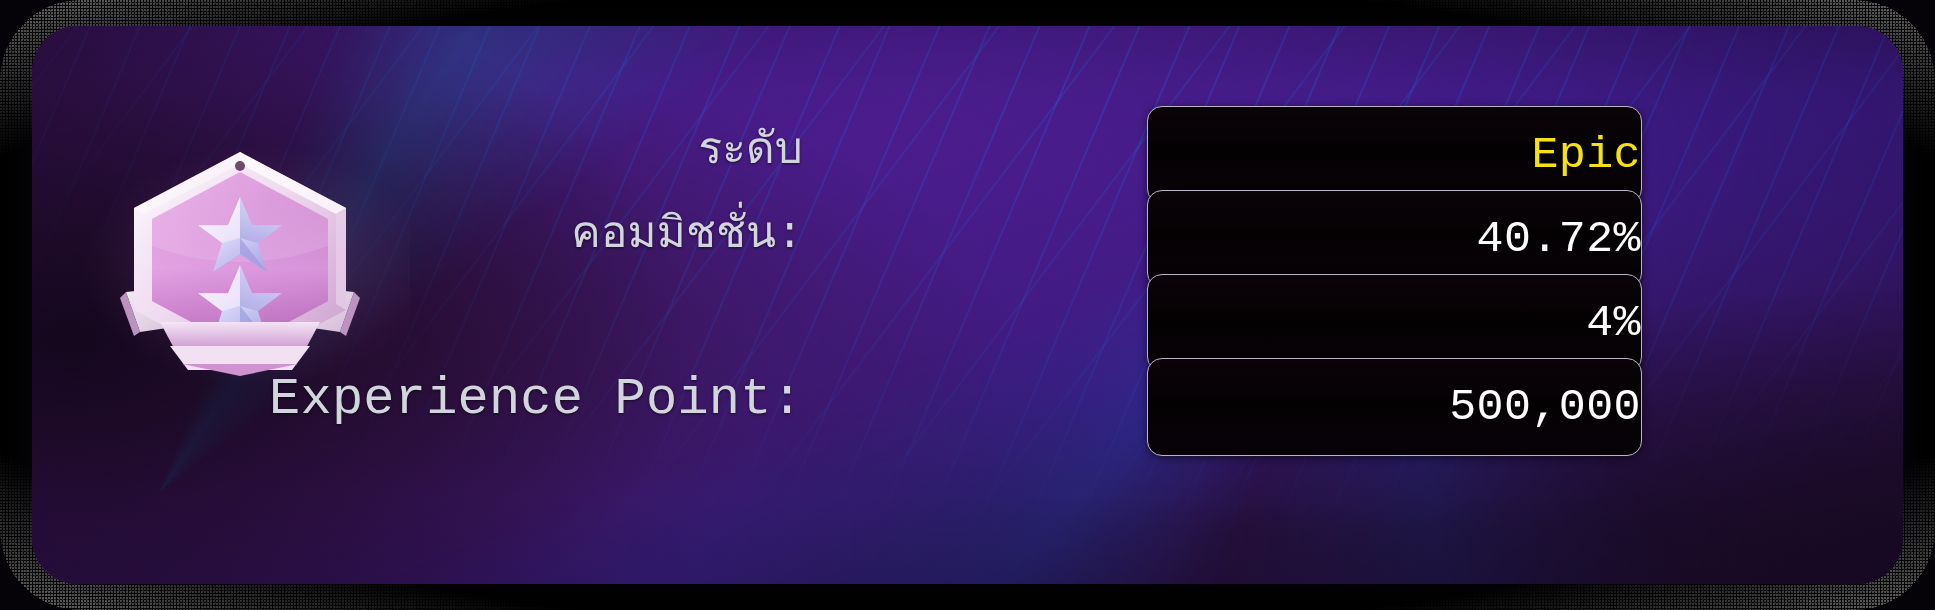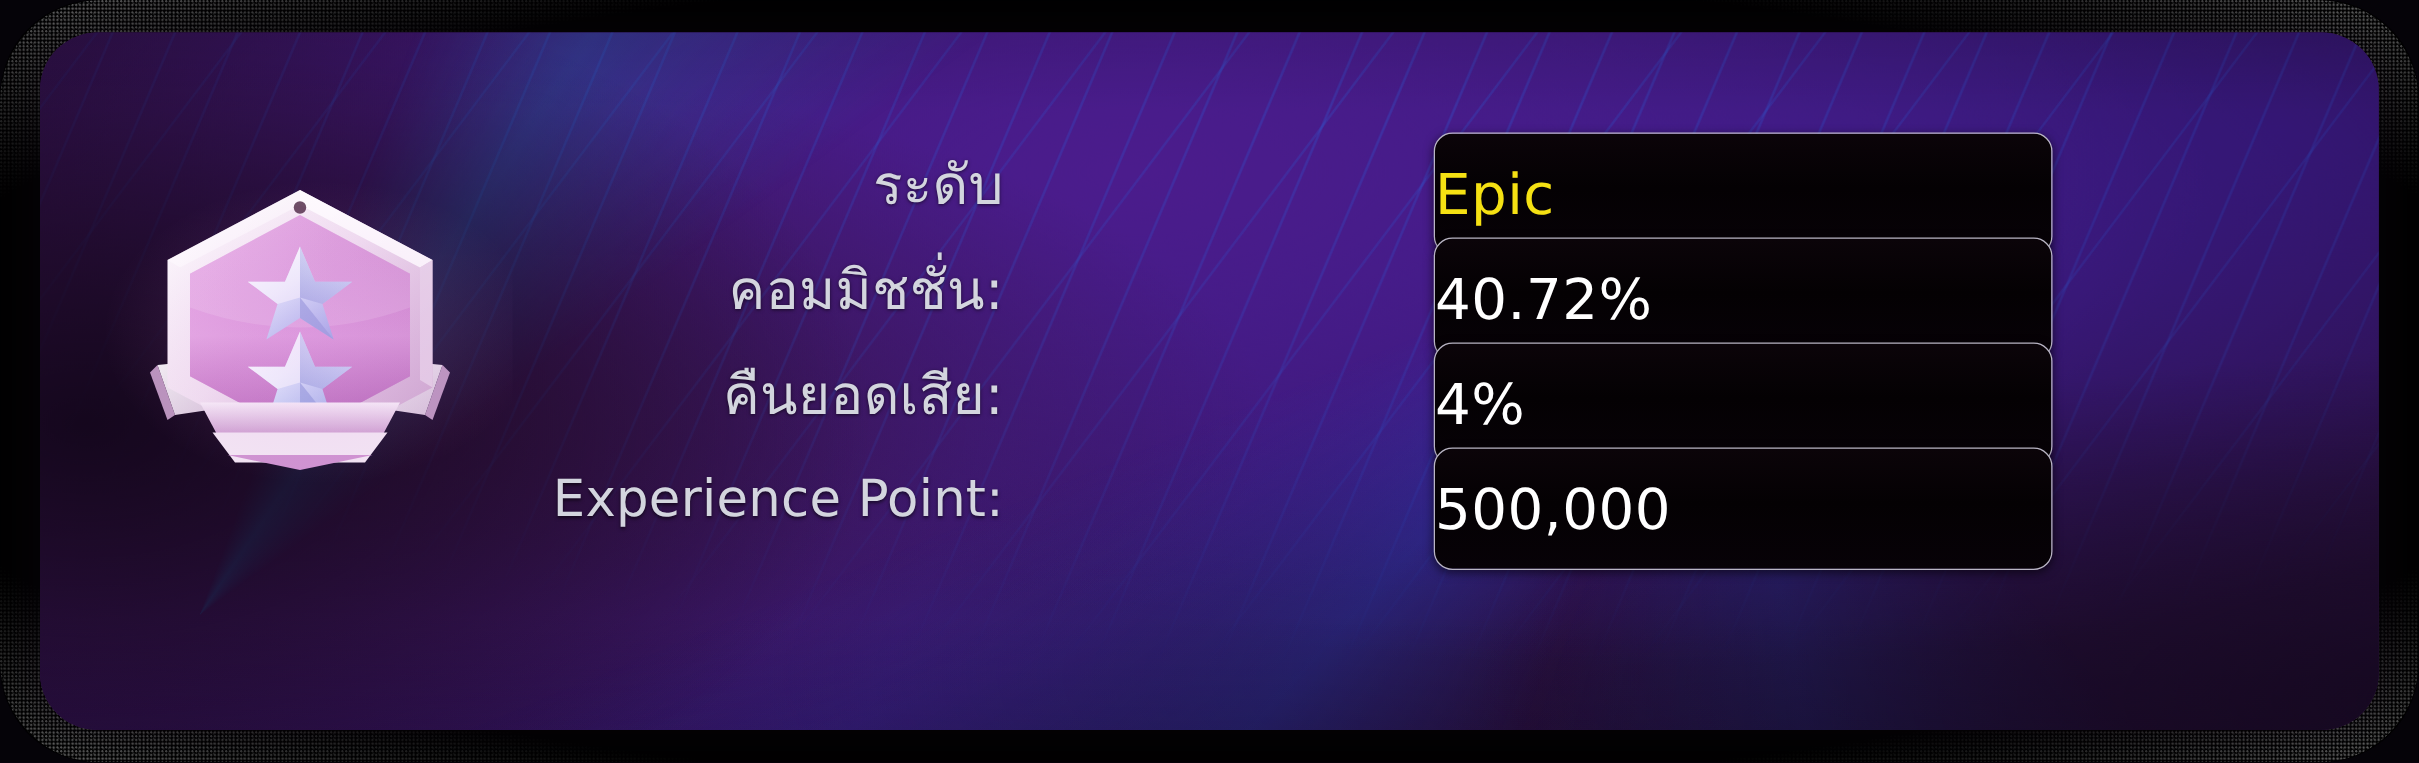--- a/index.html
+++ b/index.html
@@ -27,20 +27,21 @@
     position:absolute;inset:0;border-radius:78px;
     background:#050306;
     box-shadow:inset 0 0 40px 18px #000;
   }
 
   
   .panel{
     position:absolute;left:32px;top:26px;right:32px;bottom:26px;
     border-radius:46px;overflow:hidden;
     background:#2a1038;
+    font-family:Liberation Mono, monospace;
   }
   .tex{position:absolute;inset:-10%;}
   .tex-base{
     background:
       radial-gradient(ellipse 55% 70% at 18% 55%, #35133f 0%, rgba(53,19,63,0) 62%),
       radial-gradient(ellipse 60% 80% at 47% 25%, #4b1c8c 0%, rgba(75,28,140,0) 65%),
       radial-gradient(ellipse 70% 90% at 66% 30%, #3d1d8f 0%, rgba(61,29,143,0) 60%),
       radial-gradient(ellipse 50% 70% at 88% 20%, #2d1160 0%, rgba(45,17,96,0) 62%),
       radial-gradient(ellipse 70% 60% at 80% 85%, #24103a 0%, rgba(36,16,58,0) 66%),
       linear-gradient(115deg,#2d1040 0%,#3a1468 28%,#3c1a7a 44%,#321253 60%,#2a0f3d 78%,#260e35 100%);
@@ -80,29 +81,29 @@
     position:absolute;left:-20px;top:-10px;width:340px;height:260px;
     background:radial-gradient(ellipse at 55% 50%, rgba(225,140,235,.18) 0%, rgba(225,140,235,0) 66%);
   }
 
   
   .rows{position:absolute;left:0;top:80px;width:100%;}
   .row{position:relative;height:82px;margin-bottom:2px;}
   .row-label{
     position:absolute;right:1100px;top:0;height:82px;
     display:flex;align-items:center;justify-content:flex-end;white-space:nowrap;
-    color:#d3d5de;font-size:41px;letter-spacing:.2px;
+    color:#d3d5de;font-size:52px;letter-spacing:.2px;
     text-shadow:0 1px 3px rgba(0,0,0,.6);
   }
   .row-label.thai{font-size:44px;}
   .value-box{
     position:absolute;left:1115px;width:495px;height:98px;box-sizing:border-box;
     border:1.6px solid #b9b5c4;border-radius:15px;
     background:linear-gradient(180deg,#0b0409 0%,#040103 45%,#070207 100%);
-    display:flex;align-items:center;justify-content:flex-start;
+    display:flex;align-items:center;justify-content:flex-end;
     box-shadow:0 2px 8px rgba(0,0,0,.55);
   }
   .value-text{
     color:#ffffff;font-size:45px;letter-spacing:.4px;line-height:1;
   }
   .value-text.accent{color:#f5e113;font-weight:400;}
 </style>
 </head>
 <body>
 
@@ -201,21 +202,20 @@
       </div>
 
       <div class="row">
         <div class="row-label thai">คอมมิชชั่น:</div>
         <div class="value-box">
           <span class="value-text">40.72%</span>
         </div>
       </div>
 
       <div class="row">
-        <div class="row-label thai">คืนยอดเสีย:</div>
         <div class="value-box">
           <span class="value-text">4%</span>
         </div>
       </div>
 
       <div class="row">
         <div class="row-label">Experience Point:</div>
         <div class="value-box">
           <span class="value-text">500,000</span>
         </div>

